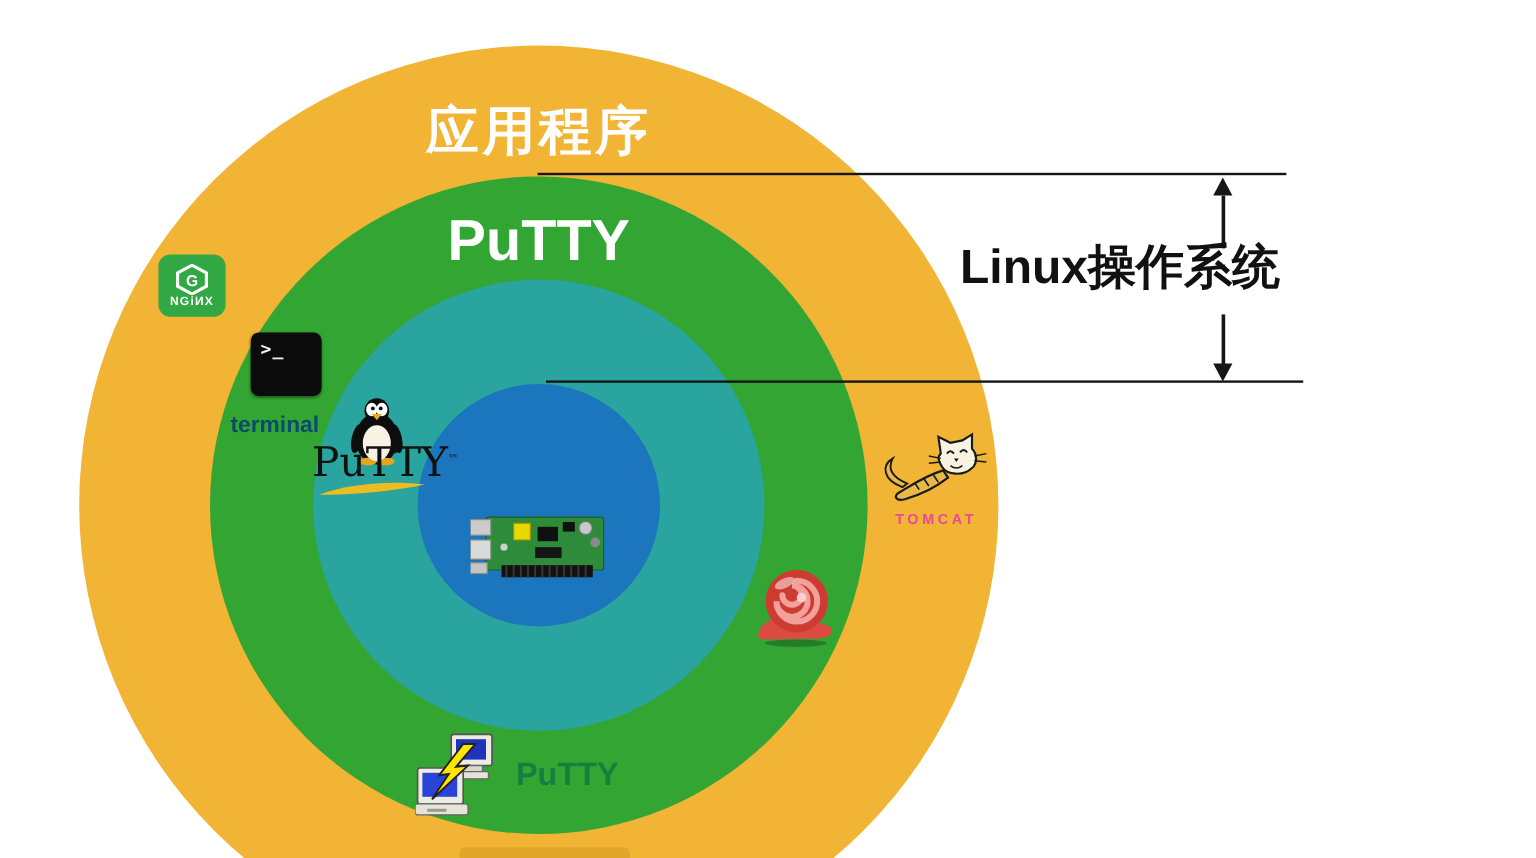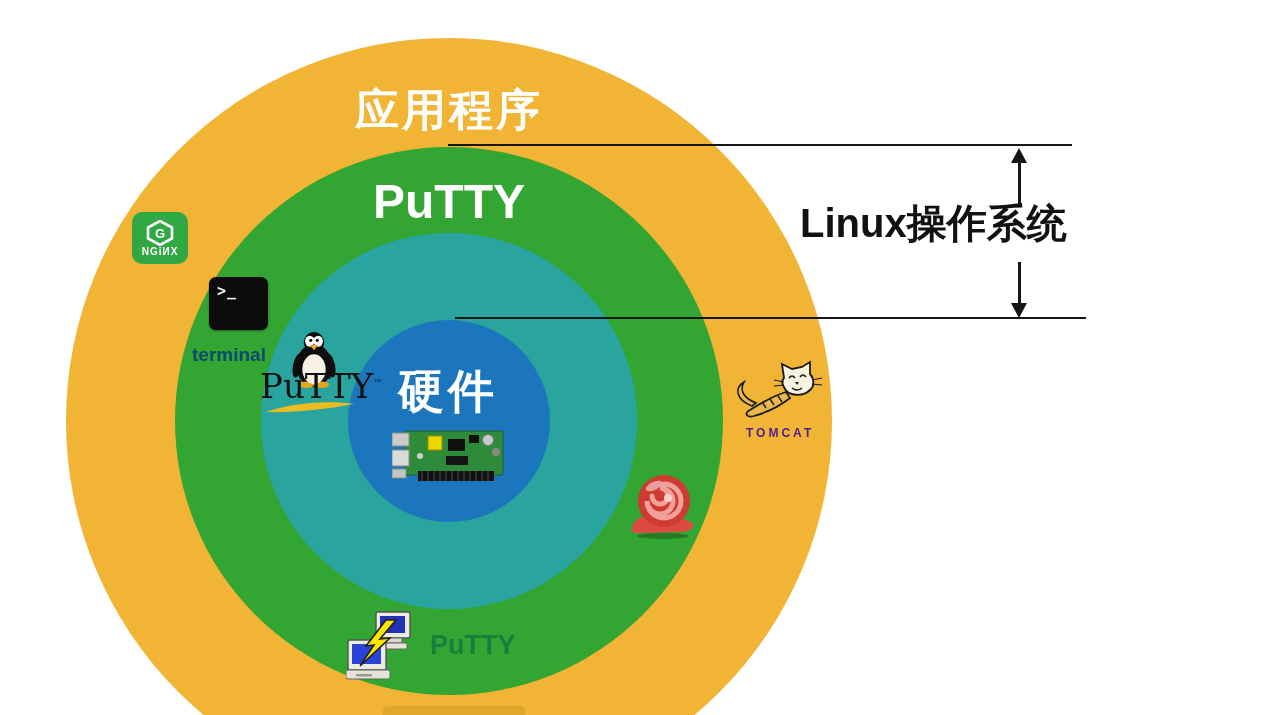--- a/index.html
+++ b/index.html
@@ -42,21 +42,21 @@
   
   #tux-group{position:absolute;left:258px;top:328px;width:110px;height:92px;}
   #tux-svg{position:absolute;left:28px;top:0;}
   #linux-wordmark{position:absolute;left:2px;top:38px;font-family:"DejaVu Serif", serif;
                   font-size:34px;color:#101010;white-space:nowrap;}
   #linux-wordmark sup{font-size:9px;}
   #swoosh-svg{position:absolute;left:6px;top:72px;}
   
   #tomcat-group{position:absolute;left:728px;top:360px;width:100px;height:88px;}
   #tomcat-label{position:absolute;left:18px;top:66px;font-size:12px;font-weight:700;
-                letter-spacing:3px;color:#4c1d95;text-align:center;}
+                letter-spacing:3px;color:#ec4899;text-align:center;}
   
   #snail-svg{position:absolute;left:624px;top:468px;}
   
   #putty-icon{position:absolute;left:346px;top:608px;}
   #putty-label{position:absolute;left:430px;top:630px;font-size:27px;font-weight:700;color:#15803d;}
   
   #pi-board{position:absolute;left:392px;top:426px;}
   
   #bottom-band{position:absolute;left:383px;top:706px;width:142px;height:9px;background:#E3A62D;
                border-radius:5px 5px 0 0;}
@@ -66,21 +66,20 @@
 
 <div id="stage">
 
   <div class="circle" id="ring-orange"></div>
   <div class="circle" id="ring-green"></div>
   <div class="circle" id="ring-teal"></div>
   <div class="circle" id="ring-blue"></div>
 
   <div class="ring-label" id="label-app">应用程序</div>
   <div class="ring-label" id="label-shell">PuTTY</div>
-  <div class="ring-label" id="label-hardware">硬件</div>
 
   <svg id="pi-board" width="114" height="58" viewBox="0 0 114 58">
     <rect x="13" y="5" width="98" height="44" rx="2" fill="#2E8B3A" stroke="#1E5E26" stroke-width="1"></rect>
     <rect x="0" y="7" width="17" height="13" fill="#C9CCC9" stroke="#8a8d8a"></rect>
     <rect x="0" y="24" width="17" height="16" fill="#D8DBD8" stroke="#8a8d8a"></rect>
     <rect x="0" y="43" width="14" height="9" fill="#C2C5C2" stroke="#8a8d8a"></rect>
     <rect x="36" y="10" width="14" height="14" fill="#E8D800" stroke="#9c9200"></rect>
     <rect x="56" y="13" width="17" height="12" fill="#101010"></rect>
     <rect x="77" y="9" width="10" height="8" fill="#101010"></rect>
     <circle cx="96" cy="14" r="5.5" fill="#C8C8C8" stroke="#777"></circle>

